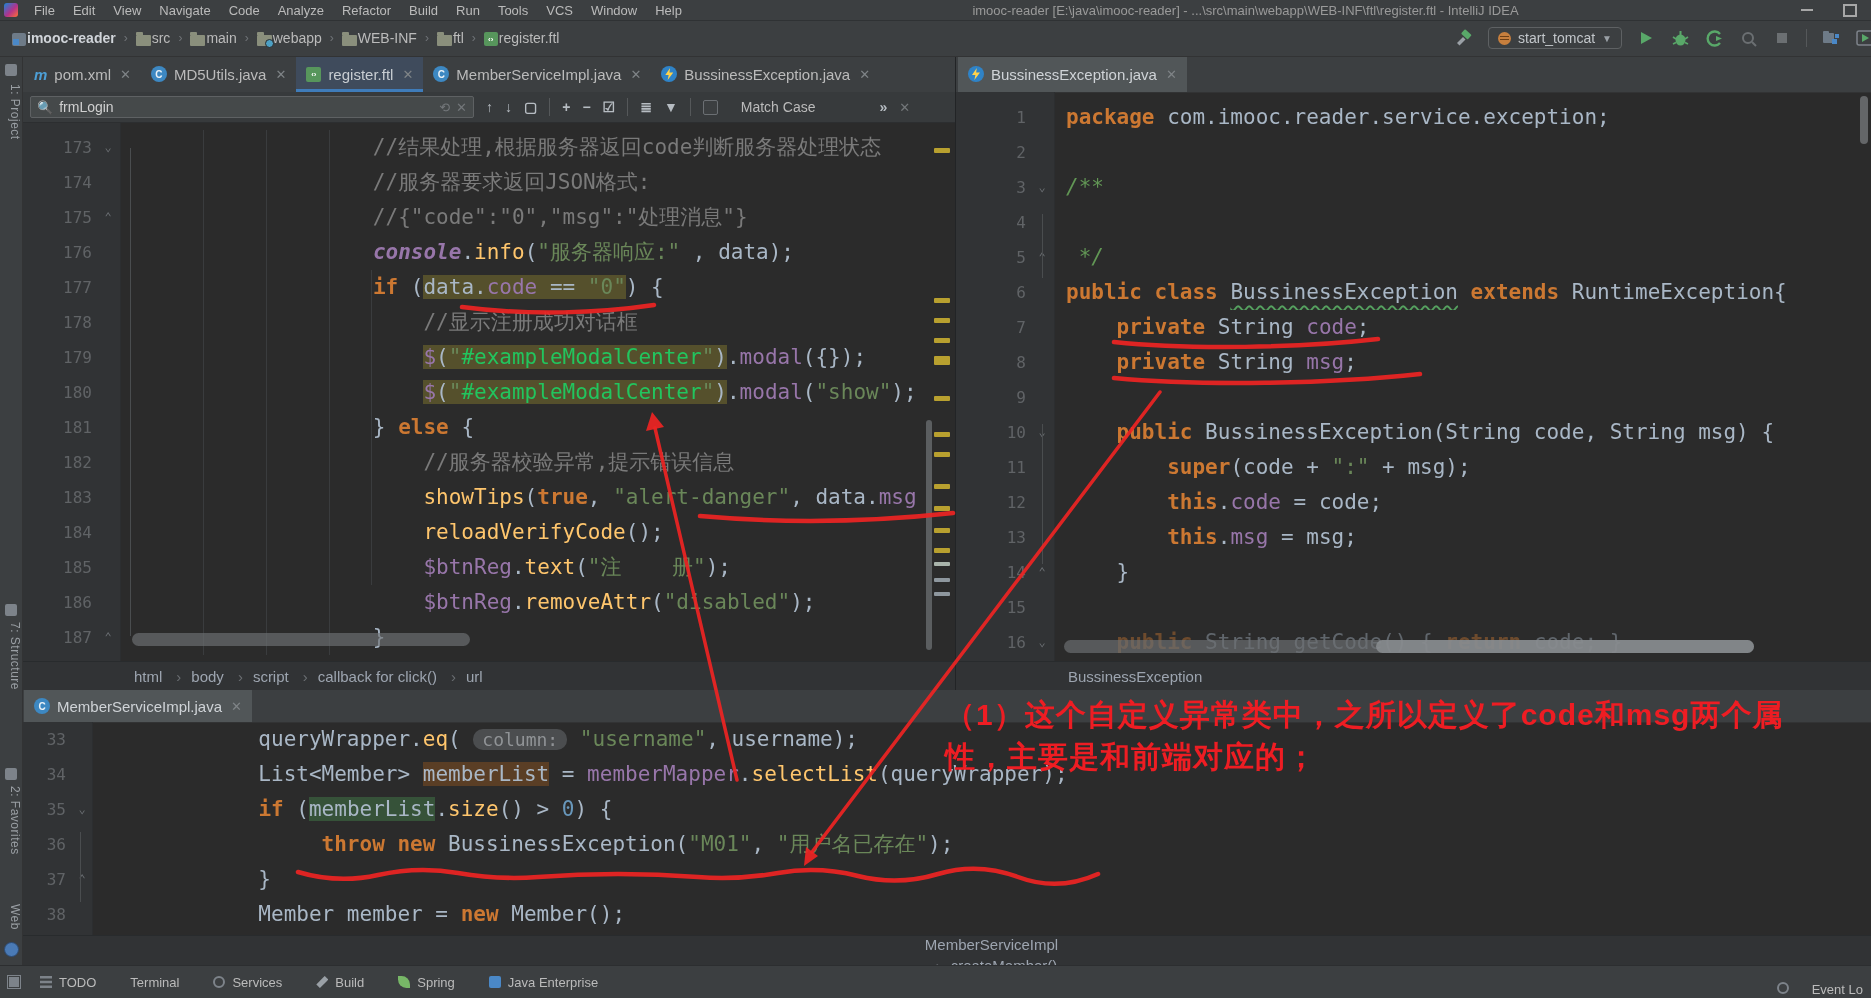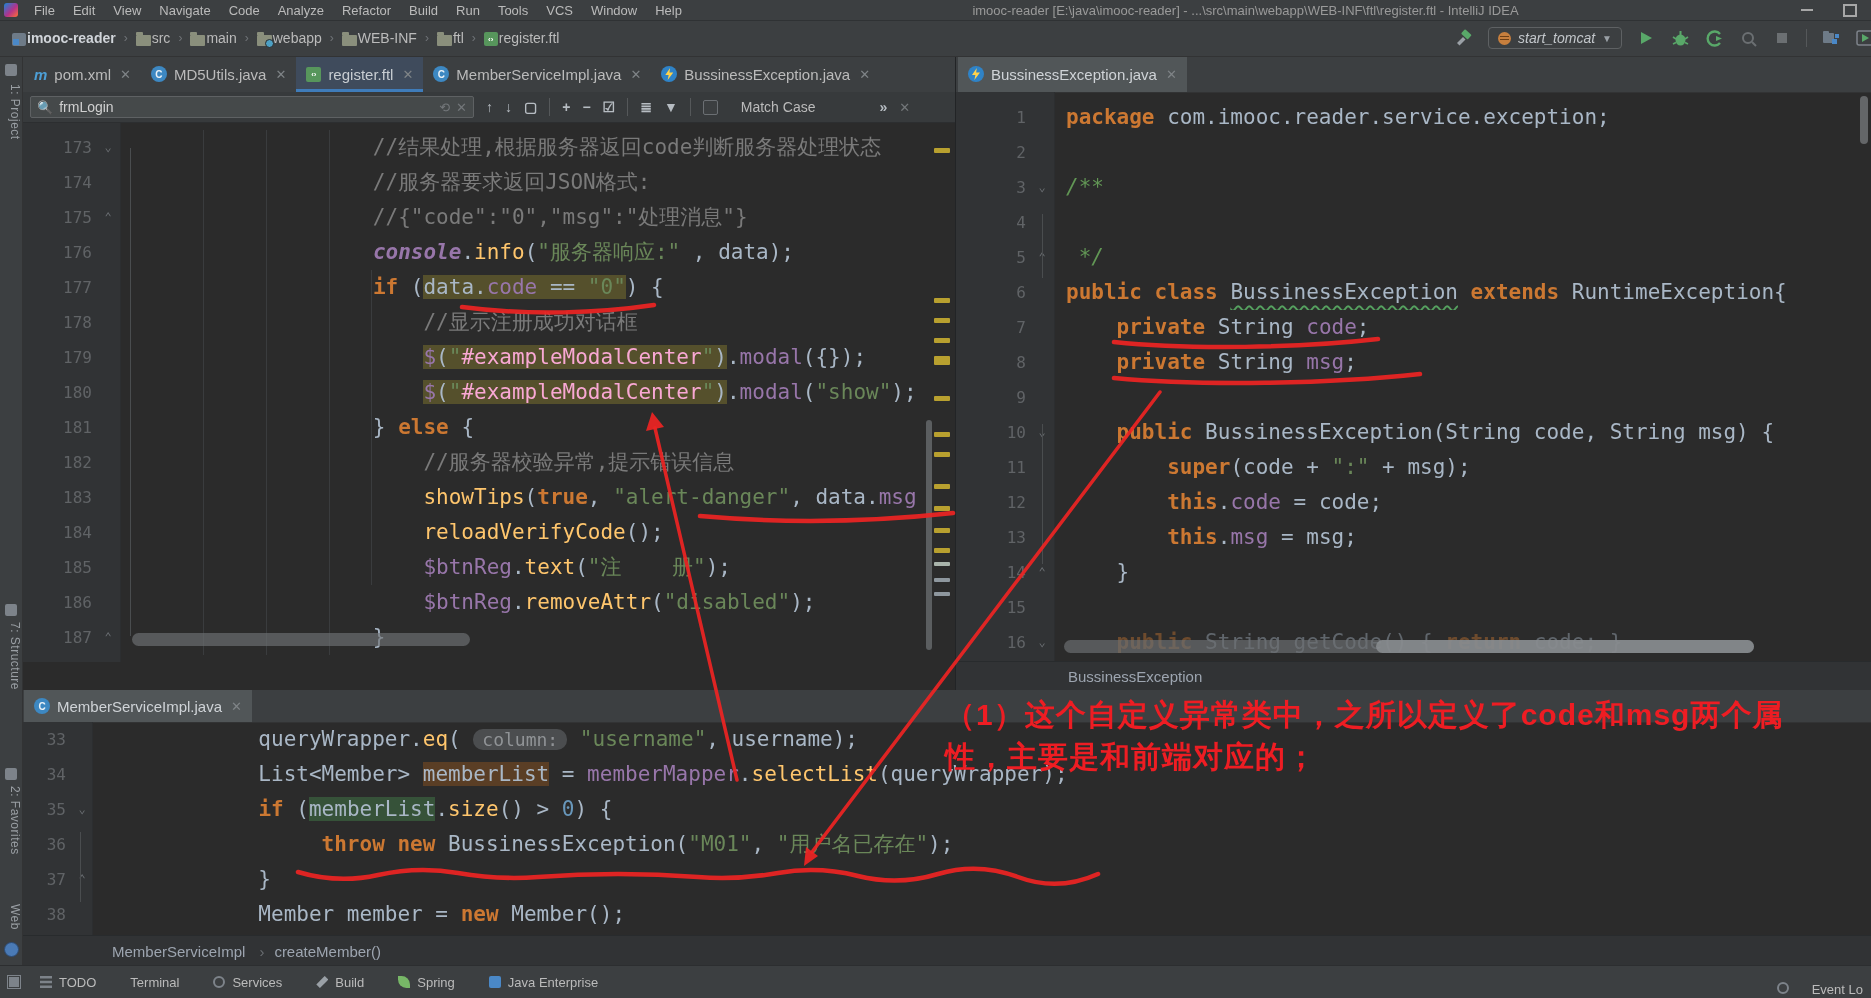--- a/index.html
+++ b/index.html
@@ -25,21 +25,21 @@
   .proj-name{font-weight:bold;color:#d0d4d9;}
   .ico-proj{width:14px;height:13px;background:#6e7b88;position:relative;flex:none;border-radius:2px;}
   .ico-proj::after{content:"";position:absolute;left:1px;bottom:1px;width:6px;height:6px;background:#4a88c7;}
   .ico-folder{width:15px;height:11px;background:#8a8f7c;border-radius:1px;position:relative;flex:none;margin-top:2px;}
   .ico-folder::before{content:"";position:absolute;top:-3px;left:0;width:7px;height:3px;background:#8a8f7c;border-radius:1px 1px 0 0;}
   .ico-folder.webapp::after{content:"";position:absolute;right:-2px;bottom:-2px;width:7px;height:7px;border-radius:50%;background:#4da0c4;border:1px solid #2b2b2b;}
   .ico-ftl{width:14px;height:14px;background:#57965c;border-radius:2px;color:#fff;font-size:8px;
            display:flex;align-items:center;justify-content:center;font-weight:bold;flex:none;}
   .nav-tools{margin-left:auto;display:flex;align-items:center;gap:14px;}
   .runbox{display:flex;align-items:center;gap:7px;border:1px solid #5e6163;border-radius:4px;
-          padding:2px 9px;font-size:14px;color:#c2c6ca;background:#3c3f41;font-style:italic;}
+          padding:2px 9px;font-size:14px;color:#c2c6ca;background:#3c3f41;}
   .ico-tomcat{width:13px;height:13px;border-radius:50%;background:#c77f3d;position:relative;flex:none;}
   .ico-tomcat::after{content:"";position:absolute;left:2px;top:4px;width:9px;height:1.5px;background:#6c3f16;box-shadow:0 3px 0 #6c3f16;}
   .chev{color:#9aa0a6;font-size:10px;}
   .tool-ic{width:20px;height:20px;display:flex;align-items:center;justify-content:center;flex:none;}
   .tool-sep{width:1px;height:18px;background:#55585a;}
   
   .strip{position:absolute;left:0;top:56px;width:22px;bottom:32px;background:#3c3f41;
          border-right:1px solid #323334;z-index:20;}
   .strip-label{position:absolute;left:0;width:22px;writing-mode:vertical-rl;
                font-size:12px;color:#9a9fa4;text-align:center;letter-spacing:.5px;}
@@ -91,31 +91,31 @@
   .right-pane .ct{padding-left:12px;}
   .crow.dim .ct{opacity:.42;}
   .x-def{color:#a9b7c6;}
   .x-kw{color:#cc7832;font-weight:bold;}
   .x-str{color:#6a8759;}
   .x-fn{color:#ffc66d;}
   .x-fld{color:#9876aa;}
   .x-cmt{color:#7a7a7a;}
   .x-doc{color:#629755;font-style:italic;}
   .x-num{color:#6897bb;}
-  .x-id{color:#f9a8d4;}
+  .x-id{color:#22c55e;}
   .x-gl{color:#9876aa;font-style:italic;font-weight:bold;}
   .x-hlo{background:#55502c;}
   .x-hlw{background:#5a3e25;}
   .x-hlg{background:#365239;}
   .x-wavy{text-decoration:underline wavy #55a15f 2px;text-underline-offset:6px;}
   .x-hint{background:#4b4d4f;color:#909396;border-radius:10px;padding:0 9px;font-size:18px;font-style:normal;}
   
   .crumbs{position:absolute;left:0;right:0;bottom:0;height:28px;background:#313335;border-top:1px solid #282b2d;
           display:flex;align-items:center;gap:4px;font-size:15px;color:#9da5b0;padding-left:112px;}
-  .bottom-pane .crumbs{height:30px;padding-left:90px;}
+  .bottom-pane .crumbs{height:30px;padding-left:90px;flex-direction:column;}
   .crumb+.crumb::before{content:"›";color:#6a6e72;padding:0 10px;}
   
   .guide{position:absolute;width:1px;background:#3a3c3e;z-index:1;}
   .foldline{position:absolute;width:1px;background:#4a4d4f;z-index:2;}
   .hscroll{position:absolute;height:13px;border-radius:7px;background:rgba(110,114,117,.65);z-index:6;}
   .hscroll.bright{background:rgba(140,144,147,.8);}
   .vthumb{position:absolute;background:rgba(120,123,126,.75);border-radius:4px;z-index:6;}
   
   .statusbar{position:absolute;left:0;right:0;bottom:0;height:32px;background:#3c3f41;border-top:1px solid #2c2e30;
              display:flex;align-items:center;font-size:13px;color:#bbbbbb;padding:0 8px;gap:34px;z-index:25;}
@@ -348,20 +348,27 @@
         <div class="crow"><span class="cg">187</span><span class="cf">⌃</span><span class="ct"><span class="x-def">                    }</span></span></div>
       </div>
 
     <div class="guide" style="left:181px;top:74px;height:525px;"></div>
     <div class="guide" style="left:244px;top:74px;height:525px;"></div>
     <div class="guide" style="left:307px;top:74px;height:525px;"></div>
     <div class="guide" style="left:349px;top:214px;height:315px;"></div>
     <div class="foldline" style="left:108px;top:92px;height:488px;"></div>
 
     <div class="hscroll" style="left:110px;top:577px;width:338px;"></div>
+    <div class="crumbs">
+        <span class="crumb">html</span>
+        <span class="crumb">body</span>
+        <span class="crumb">script</span>
+        <span class="crumb">callback for click()</span>
+        <span class="crumb">url</span>
+      </div>
   </div>
 
   <div class="pane right-pane">
     <div class="tabs">
       <span class="tab sel-gray">
           <span class="ic-exc"></span>
           <span>BussinessException.java</span>
           <span class="x">✕</span>
         </span>
     </div>

